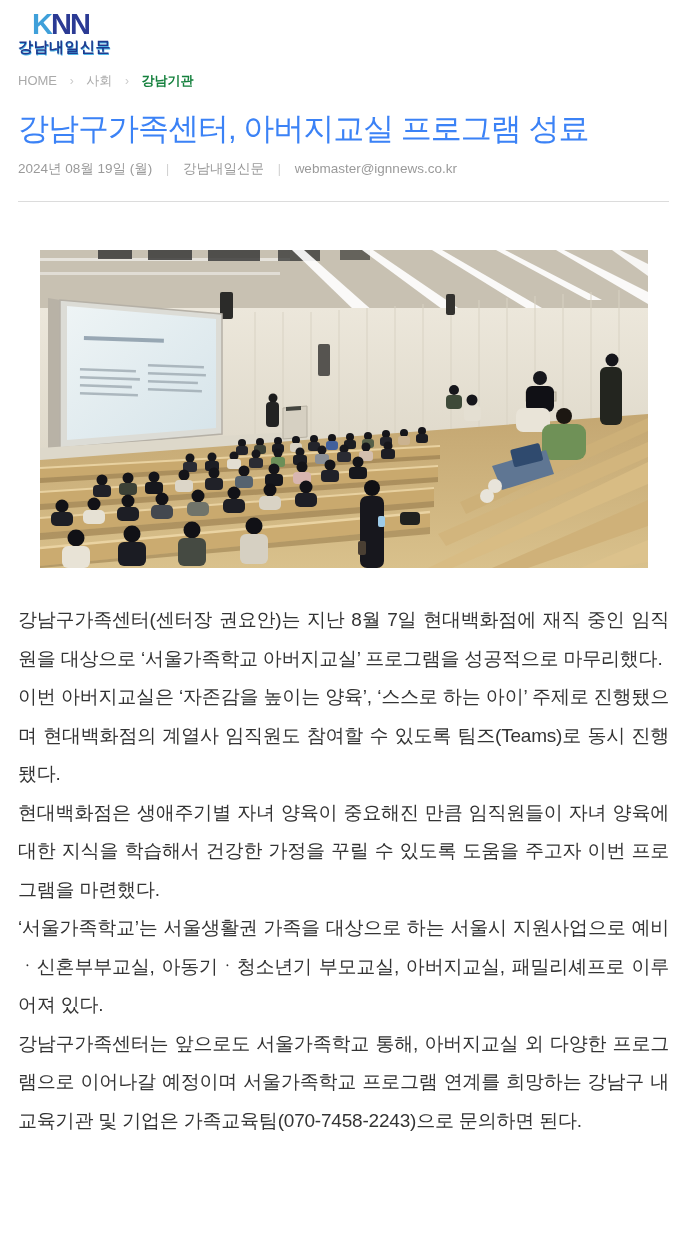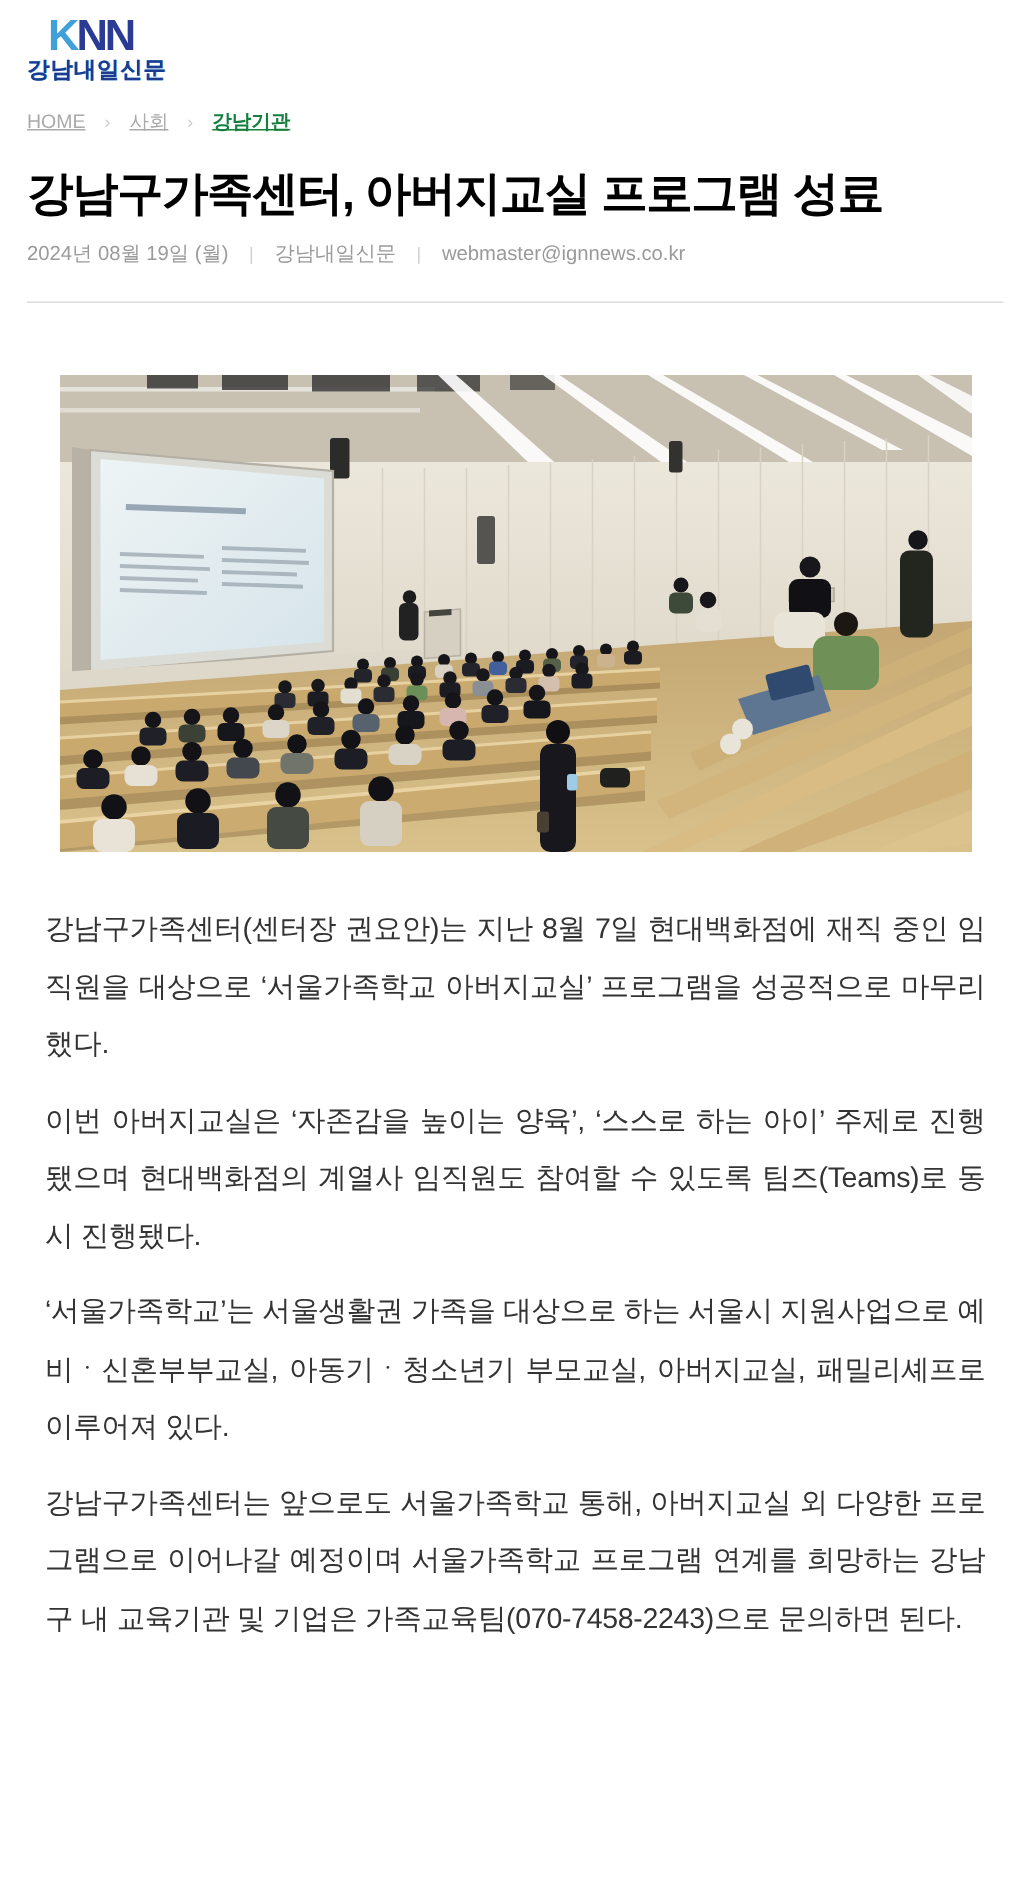--- a/index.html
+++ b/index.html
@@ -20,44 +20,44 @@
   .logo-knn .k { color: #3fa0da; }
   .logo-knn .n { color: #2b3a94; }
   .logo-tagline {
     font-size: 15px; font-weight: 800; color: #1e3a8f;
     letter-spacing: 0.5px; line-height: 18px;
     text-shadow: 0.5px 0.5px 0 #4fb6e6;
   }
 
   
   .breadcrumb { margin-top: 16px; font-size: 13px; color: #aaa; }
-  .breadcrumb .crumb { cursor: pointer; text-decoration: underline; }
+  .breadcrumb .crumb { cursor: pointer; }
   .breadcrumb .sep { color: #ccc; padding: 0 9px; font-size: 12px; }
   .breadcrumb .crumb.current { color: #15803d; font-weight: 700; }
 
   
   .article-title {
     margin-top: 20px; font-size: 31px; line-height: 37px;
-    font-weight: 700; color: #000000; letter-spacing: -1px;
+    font-weight: 400; color: #3b82f6; letter-spacing: -1px;
   }
   .article-meta { margin-top: 13px; font-size: 13.5px; color: #9a9a9a; }
   .article-meta .msep { color: #cfcfcf; padding: 0 10px; font-size: 12px; }
 
   .divider { border: 0; border-top: 1px solid #dcdcdc; margin-top: 23px; }
 
   
   .photo-wrap { width: 608px; margin: 48px auto 0 auto; }
   .photo-wrap svg { display: block; }
 
   
   .article-body {
     margin-top: 33px; font-size: 19px; line-height: 38.5px;
     color: #333; text-align: justify; letter-spacing: -0.2px;
   }
-  .article-body p { margin: 12px; }
+  .article-body p { margin: 0; }
   .byline { margin-top: 0; font-size: 19px; line-height: 38.5px; color: #333; }
 </style>
 </head>
 <body>
 
 <div class="page">
 
   
   <div class="logo">
     <div class="logo-knn"><span class="k">K</span><span class="n">N</span><span class="n">N</span></div>
@@ -334,20 +334,21 @@
 
       <rect x="360" y="262" width="20" height="13" rx="4" fill="#20211f"></rect>
       <rect x="318" y="291" width="8" height="14" rx="2" fill="#4a3f33"></rect>
     </svg>
   </div>
 
   
   <div class="article-body">
     <p>강남구가족센터(센터장 권요안)는 지난 8월 7일 현대백화점에 재직 중인 임직원을 대상으로 ‘서울가족학교 아버지교실’ 프로그램을 성공적으로 마무리했다.</p>
     <p>이번 아버지교실은 ‘자존감을 높이는 양육’, ‘스스로 하는 아이’ 주제로 진행됐으며 현대백화점의 계열사 임직원도 참여할 수 있도록 팀즈(Teams)로 동시 진행됐다.</p>
+    <p>현대백화점은 생애주기별 자녀 양육이 중요해진 만큼 임직원들이 자녀 양육에 대한 지식을 학습해서 건강한 가정을 꾸릴 수 있도록 도움을 주고자 이번 프로그램을 마련했다.</p>
     <p>‘서울가족학교’는 서울생활권 가족을 대상으로 하는 서울시 지원사업으로 예비ㆍ신혼부부교실, 아동기ㆍ청소년기 부모교실, 아버지교실, 패밀리셰프로 이루어져 있다.</p>
     <p>강남구가족센터는 앞으로도 서울가족학교 통해, 아버지교실 외 다양한 프로그램으로 이어나갈 예정이며 서울가족학교 프로그램 연계를 희망하는 강남구 내 교육기관 및 기업은 가족교육팀(070-7458-2243)으로 문의하면 된다.</p>
     <div class="byline">
       
     </div>
   </div>
 
   
   
 

